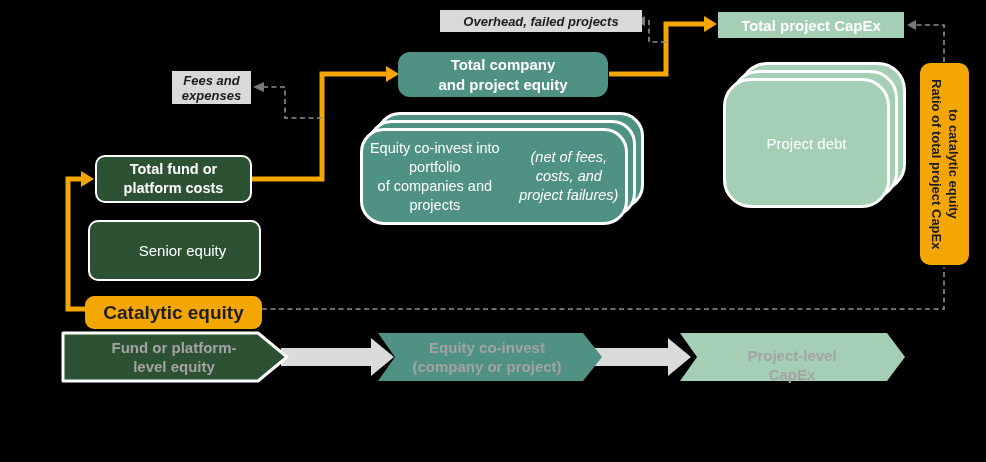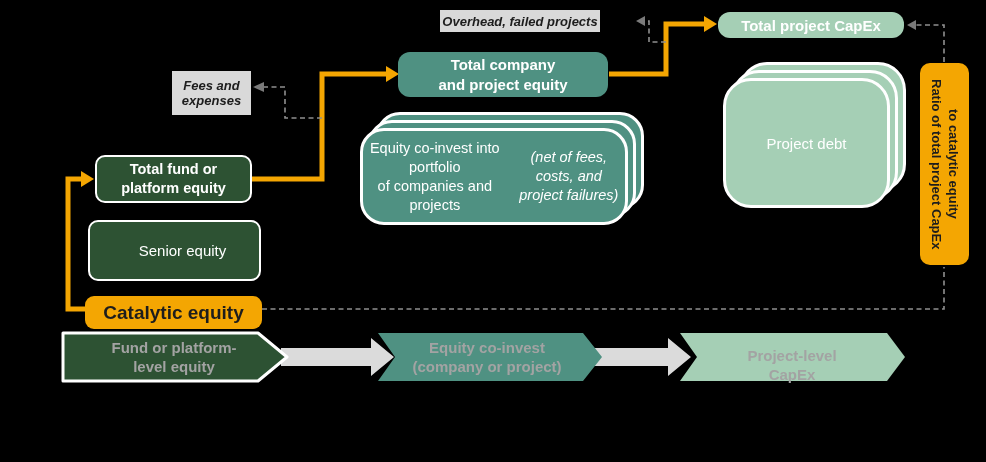--- a/index.html
+++ b/index.html
@@ -13,21 +13,21 @@
     text-align:center;white-space:pre-line;box-sizing:border-box;
   }
   .gray-note{
     background:#D9D9D9;color:#1D1D1D;font-style:italic;font-weight:700;
     font-size:13px;line-height:15px;
   }
   .dark-box{
     background:#2D5233;color:#FFFFFF;border:2.5px solid #FFFFFF;border-radius:10px;
   }
   .teal-box{background:#4F9182;color:#FFFFFF;border-radius:12px;}
-  .lgreen-box{background:#A5CFB5;color:#FFFFFF;border-radius:12px;text-align:right;}
+  .lgreen-box{background:#A5CFB5;color:#FFFFFF;border-radius:0;text-align:right;}
   .orange-box{background:#F4A602;color:#1D1D1D;}
   .stack{position:absolute;z-index:2;}
   .stack-layer{
     position:absolute;box-sizing:border-box;border:3px solid #FFFFFF;
     background:#4F9182;border-radius:24px;
   }
   .stack-layer.lgreen{background:#A5CFB5;border-radius:28px;}
   .stack-text{
     position:absolute;display:flex;flex-direction:row;align-items:center;justify-content:center;
     text-align:center;color:#FFFFFF;white-space:pre-line;z-index:3;
@@ -69,23 +69,23 @@
     <path d="M322,118 H285 V87 H264" fill="none" stroke="#8F8F8F" stroke-width="1.6" stroke-dasharray="5 3.5"></path>
     <polygon points="264,82 253,87 264,92" fill="#7A7A7A"></polygon>
 
     <path d="M666,42 H649 V21 H645" fill="none" stroke="#8F8F8F" stroke-width="1.6" stroke-dasharray="5 3.5"></path>
     <polygon points="645,16 636,21 645,26" fill="#7A7A7A"></polygon>
 
     <path d="M944,62 V25 H916" fill="none" stroke="#8F8F8F" stroke-width="1.6" stroke-dasharray="5 3.5"></path>
     <polygon points="916,20 907,25 916,30" fill="#7A7A7A"></polygon>
   </svg>
 
-  <div class="lbl gray-note" style="left:172px;top:71px;width:79px;height:44px;">Fees and
+  <div class="lbl gray-note" style="left:172px;top:71px;width:79px;height:33px;">Fees and
 expenses</div>
-  <div class="lbl gray-note" style="left:440px;top:10px;width:160px;height:22px;">Overhead, failed projects</div>
+  <div class="lbl gray-note" style="left:440px;top:10px;width:202px;height:22px;">Overhead, failed projects</div>
 
   <div class="lbl lgreen-box" style="left:718px;top:12px;width:186px;height:26px;font-weight:700;font-size:15px;">Total project CapEx</div>
 
   <div class="lbl teal-box" style="left:398px;top:52px;width:210px;height:45px;font-weight:700;font-size:15px;line-height:20px;">Total company
 and project equity</div>
 
   <div class="stack" style="left:360px;top:112px;width:284px;height:113px;">
     <div class="stack-layer" style="left:16px;top:0;width:268px;height:97px;"></div>
     <div class="stack-layer" style="left:8px;top:8px;width:268px;height:97px;"></div>
     <div class="stack-layer" style="left:0;top:16px;width:268px;height:97px;"></div>
@@ -103,21 +103,21 @@
     <div class="stack-layer lgreen" style="left:0;top:16px;width:167px;height:130px;"></div>
     <div class="stack-text" style="left:0;top:16px;width:167px;height:130px;font-size:15px;">Project debt</div>
   </div>
 
   <div class="lbl orange-box" style="left:920px;top:63px;width:49px;height:202px;border-radius:10px;">
     <span class="ratio-text">Ratio of total project CapEx
 to catalytic equity</span>
   </div>
 
   <div class="lbl dark-box" style="left:95px;top:155px;width:157px;height:48px;font-weight:700;font-size:14.5px;line-height:19px;">Total fund or
-platform equity</div>
+platform costs</div>
   <div class="lbl dark-box" style="left:88px;top:220px;width:173px;height:61px;font-weight:400;font-size:15px;padding-left:16px;">Senior equity</div>
   <div class="lbl orange-box" style="left:85px;top:296px;width:177px;height:33px;border-radius:9px;font-weight:800;font-size:19px;">Catalytic equity</div>
 
   <div class="lbl chev-label" style="left:74px;top:333px;width:200px;height:48px;">Fund or platform-
 level equity</div>
   <div class="lbl chev-label" style="left:387px;top:333px;width:200px;height:48px;">Equity co-invest
 (company or project)</div>
   <div class="lbl chev-label" style="left:692px;top:333px;width:200px;height:64px;">Project-level
 CapEx</div>
 

